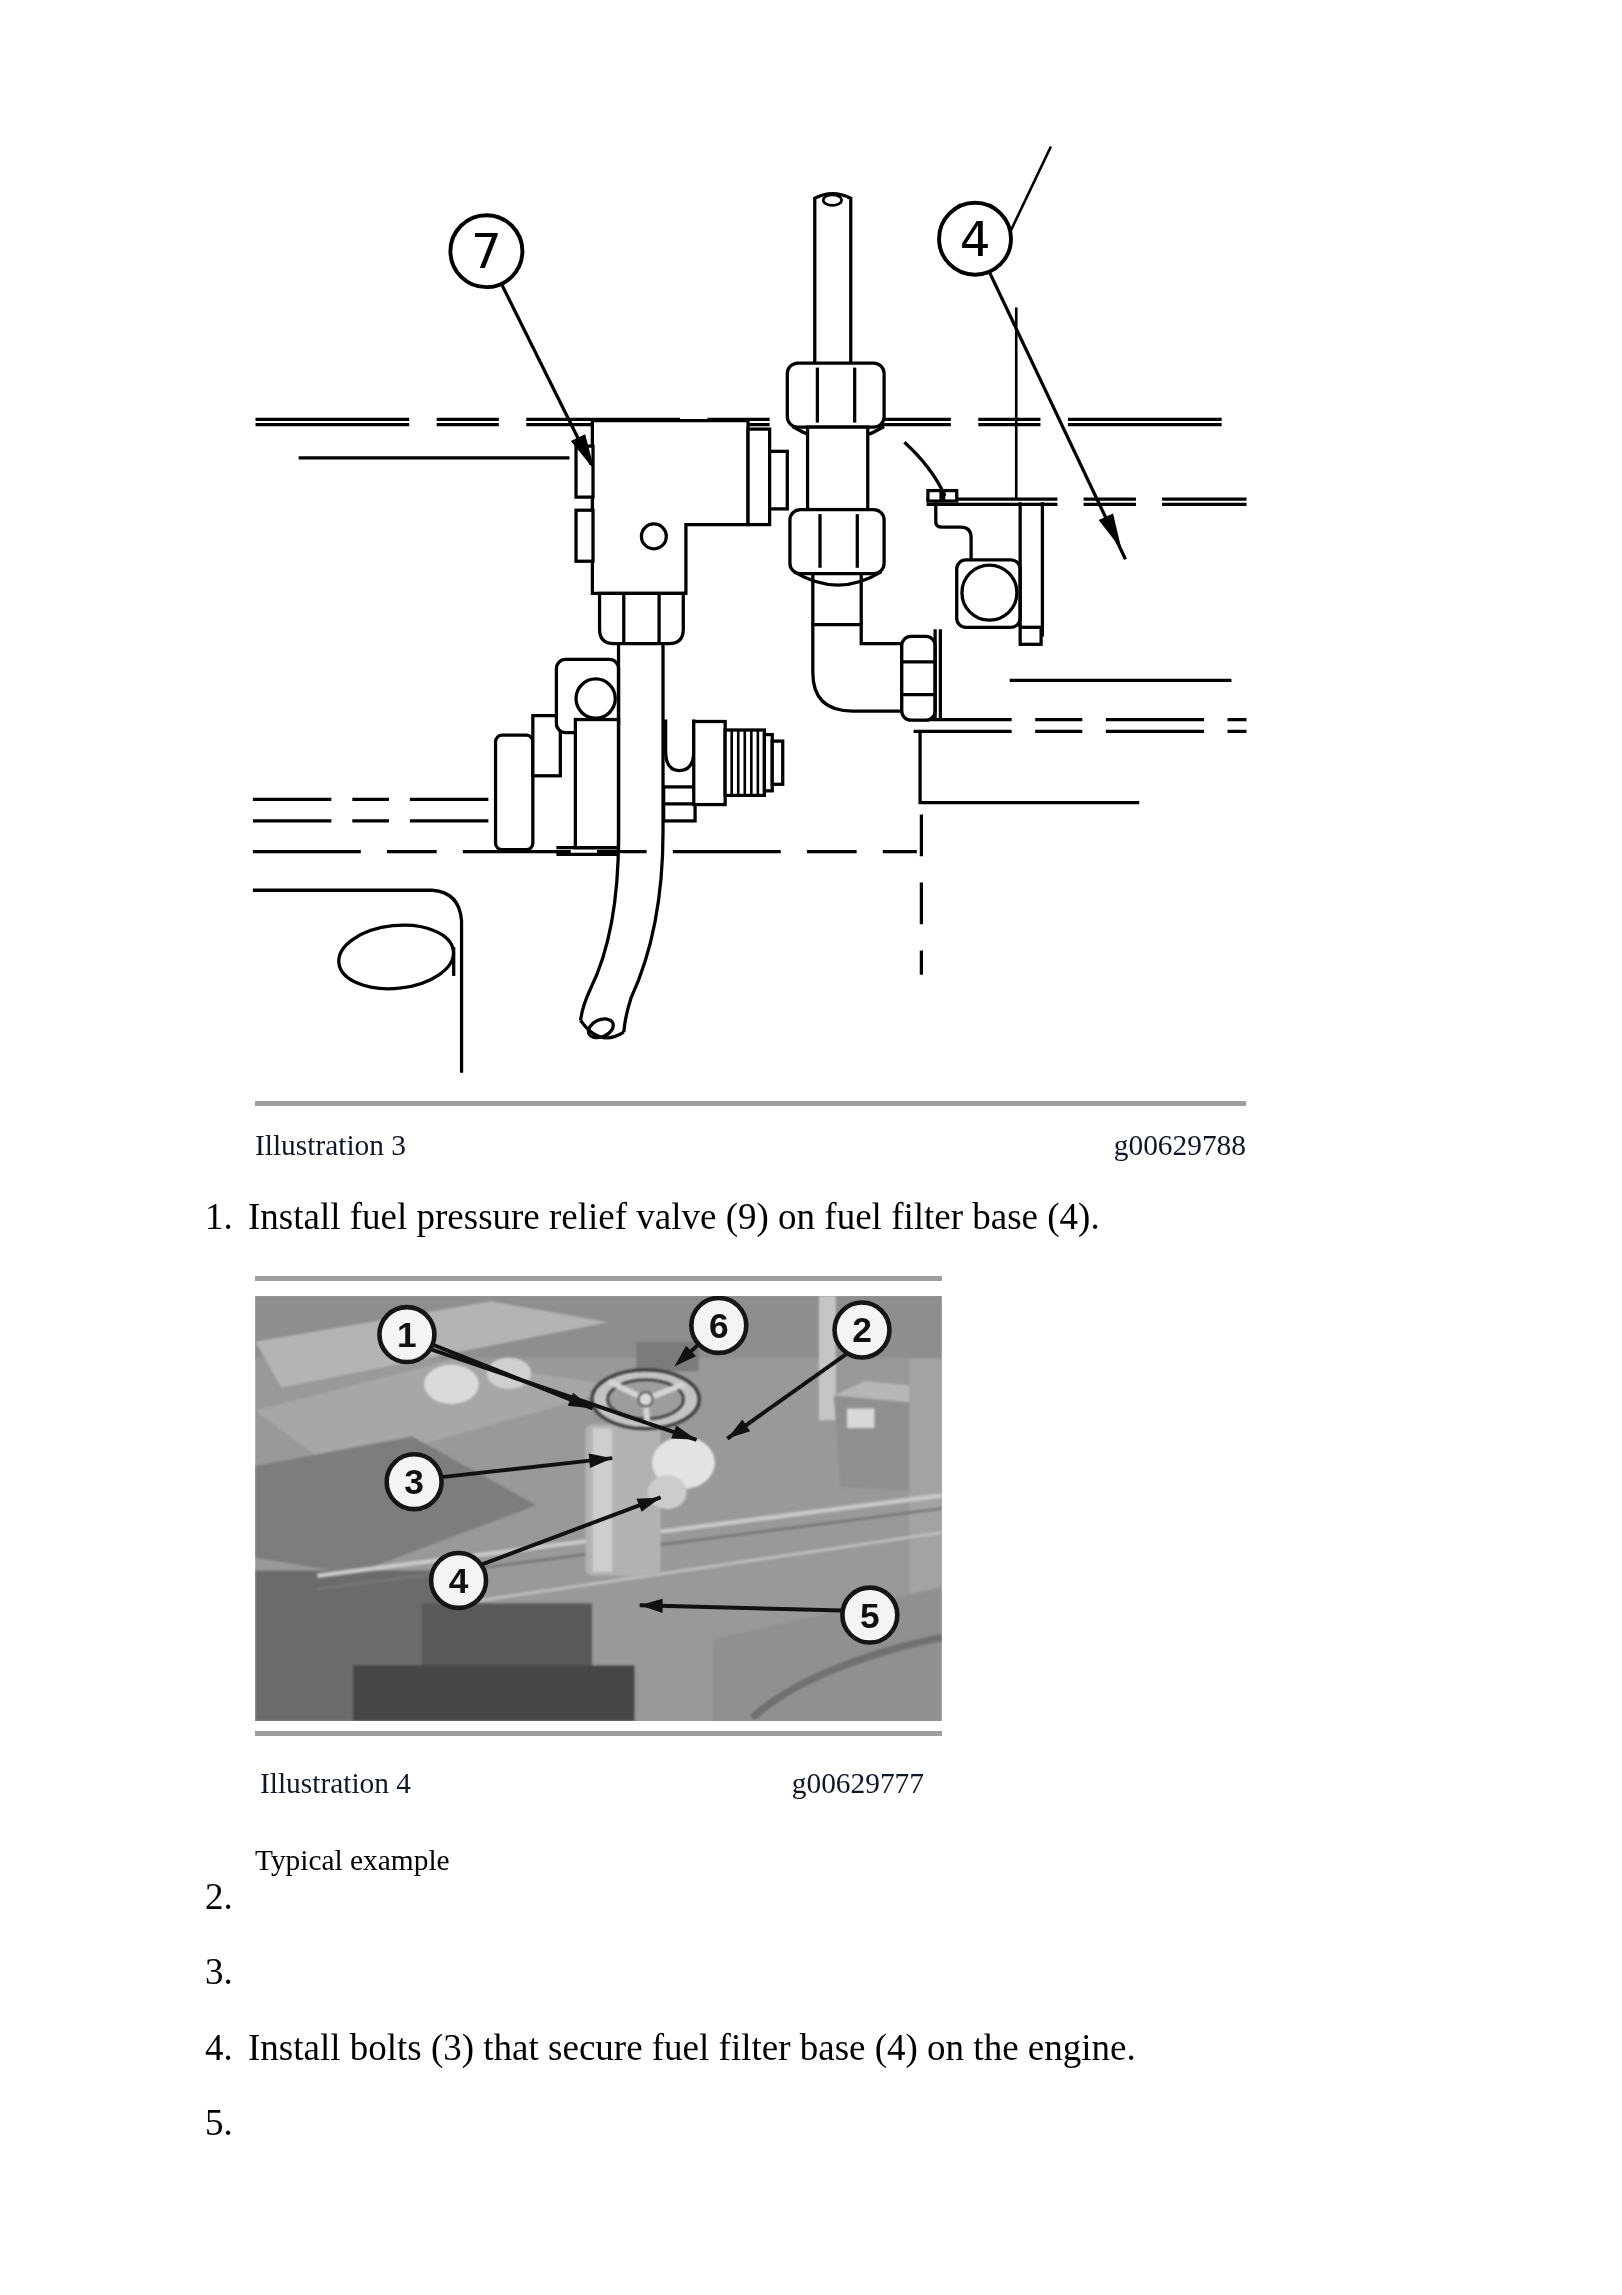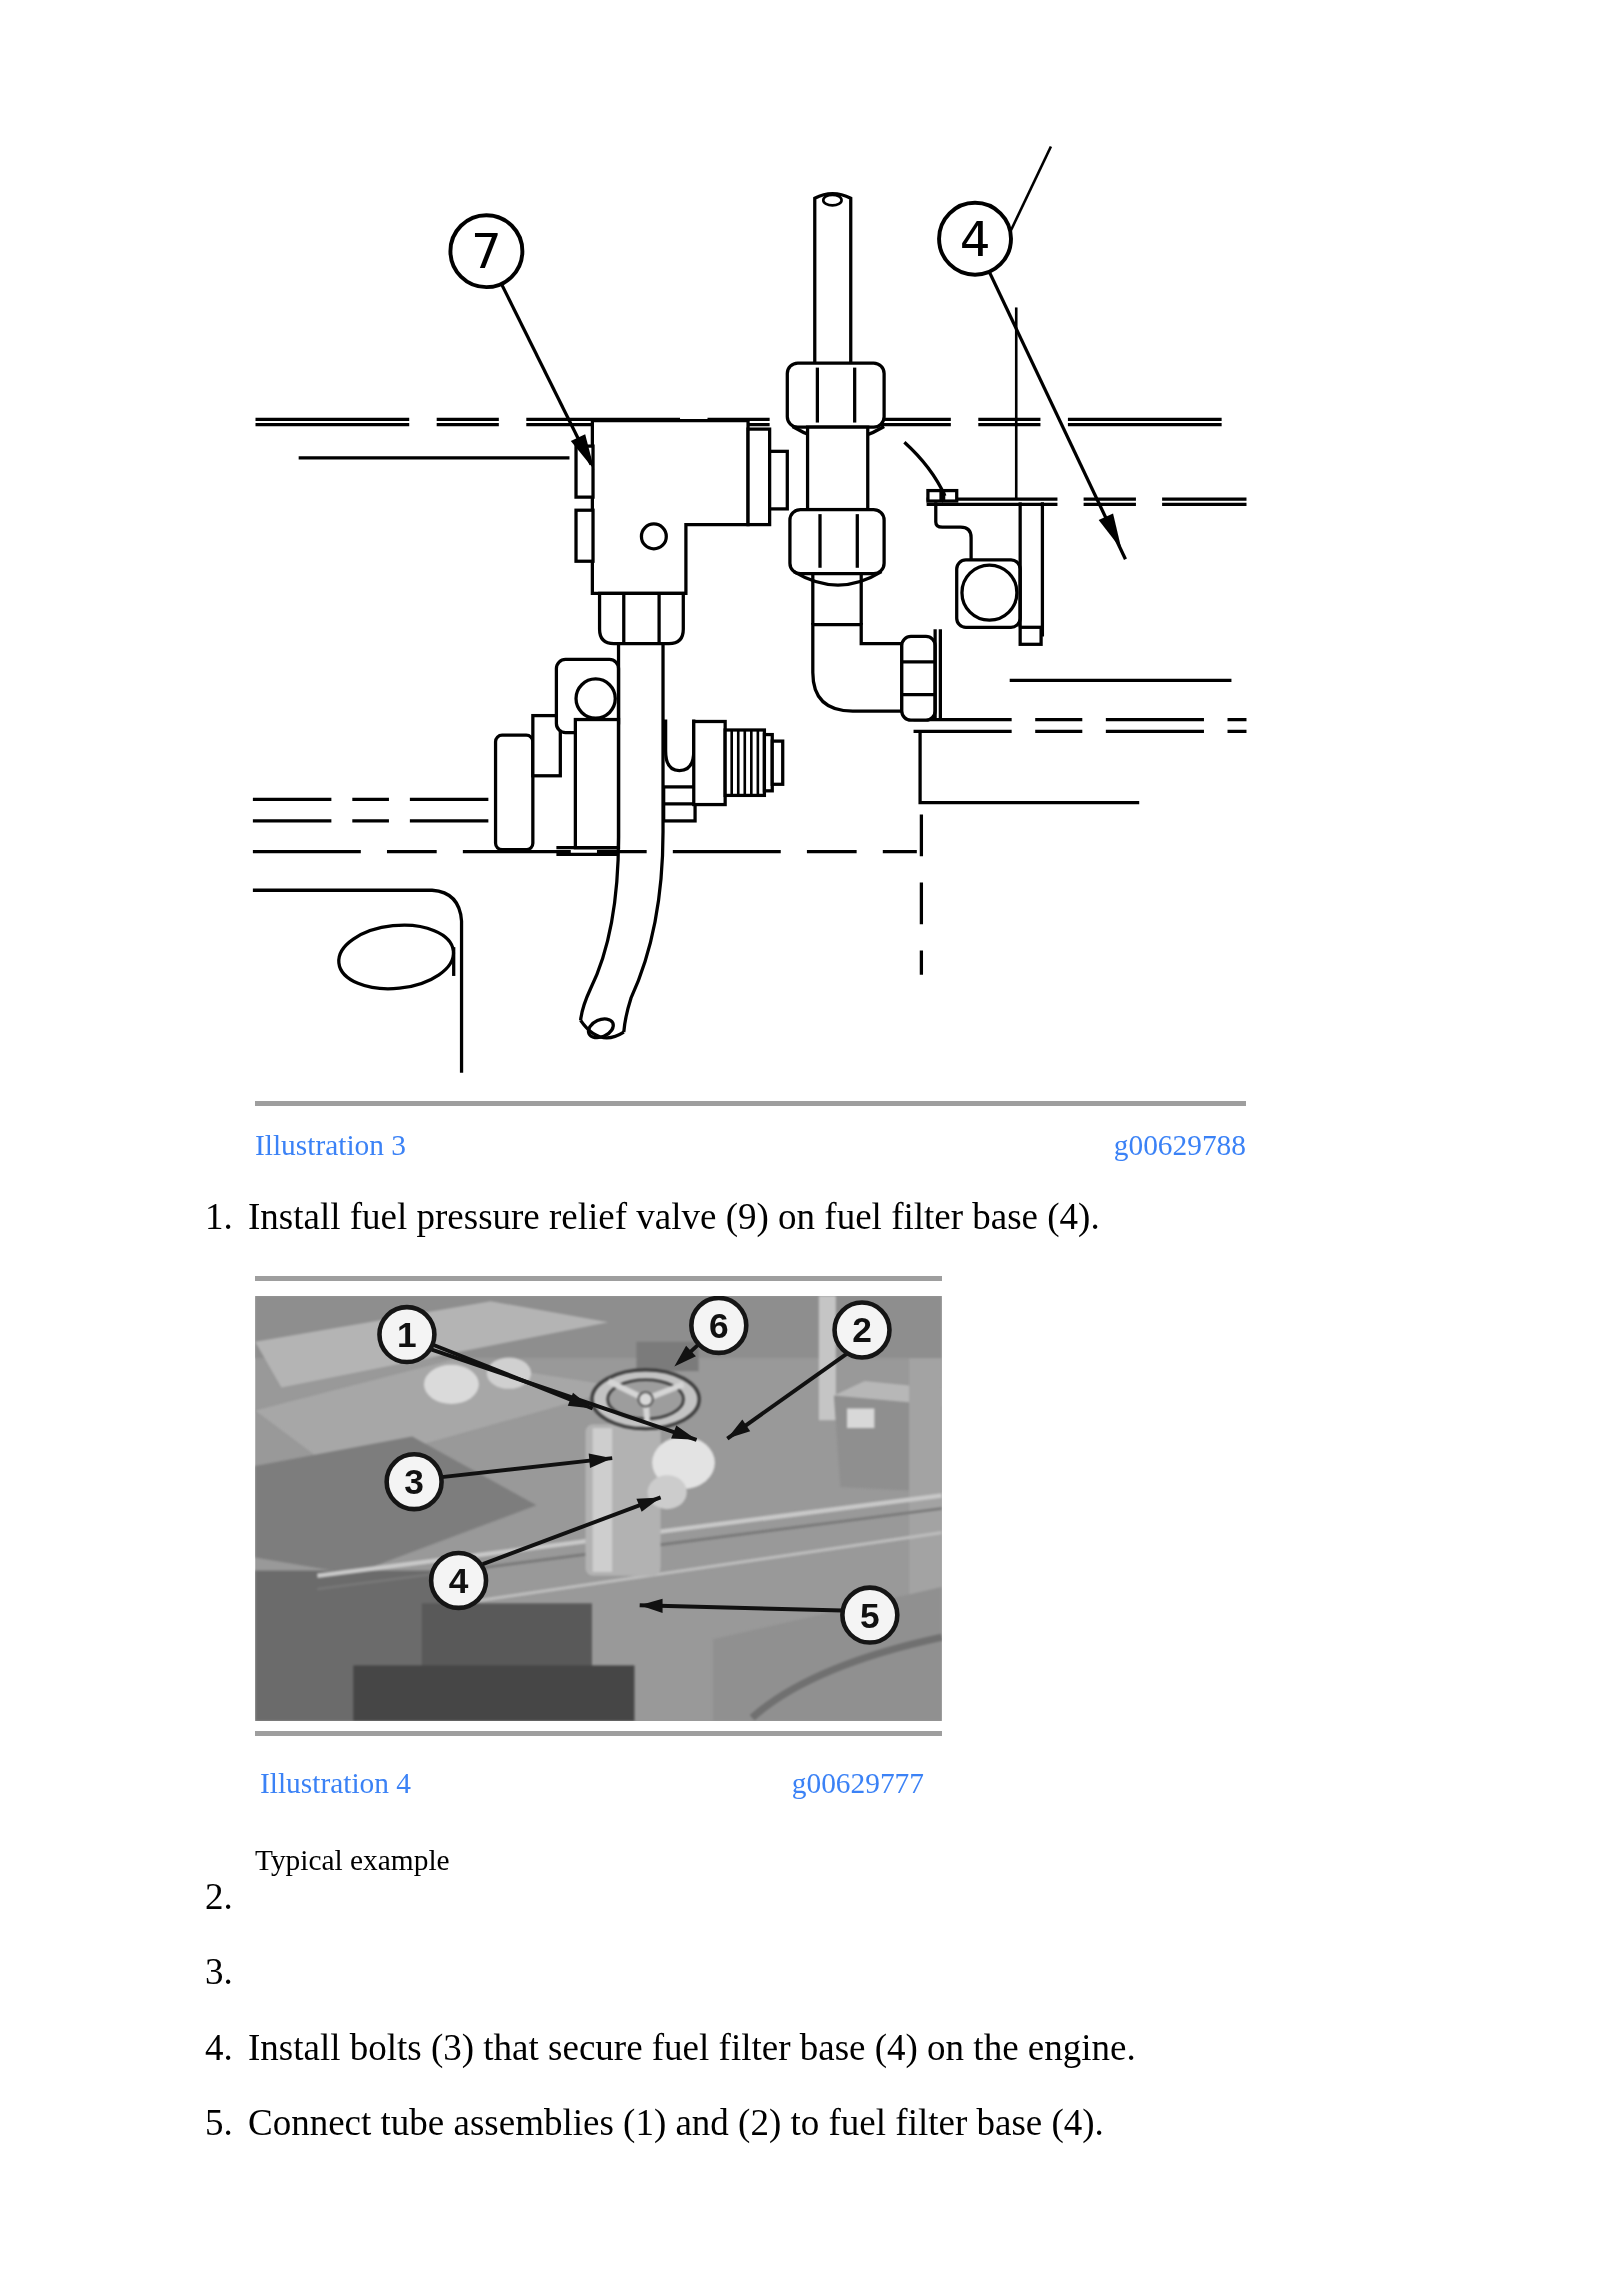--- a/index.html
+++ b/index.html
@@ -13,21 +13,21 @@
     overflow:hidden;
   }
   .abs{position:absolute;}
   .rule{position:absolute;background:#9e9e9e;height:4.6px;}
   .cap-row{
     position:absolute;
     display:flex;
     justify-content:space-between;
     font-size:29.4px;
     line-height:1.1;
-    color:#3b82f6;
+    color:#0f172a;
   }
   .note{
     position:absolute;
     font-size:29.4px;
     line-height:1.1;
   }
   .step{
     position:absolute;
     display:flex;
     font-size:37px;
@@ -264,17 +264,16 @@
   </div>
   <div class="step" style="left:205px;top:1951px;">
     <span class="num">3.</span>
   </div>
   <div class="step" style="left:205px;top:2027px;">
     <span class="num">4.</span>
     <span>Install bolts (3) that secure fuel filter base (4) on the engine.</span>
   </div>
   <div class="step" style="left:205px;top:2102px;">
     <span class="num">5.</span>
-    <span>Connect tube assemblies (1) and (2) to fuel filter base (4).</span>
   </div>
 
 </div>
 
 
 </body></html>

